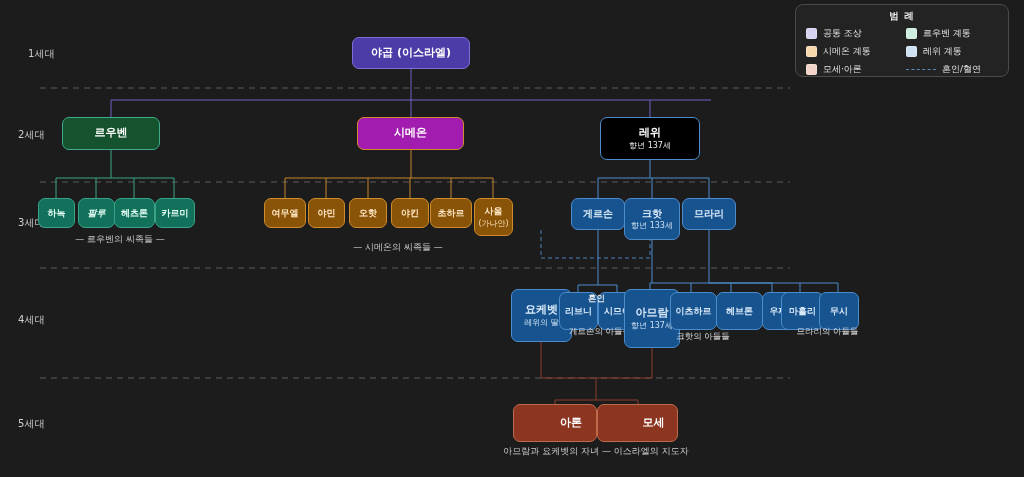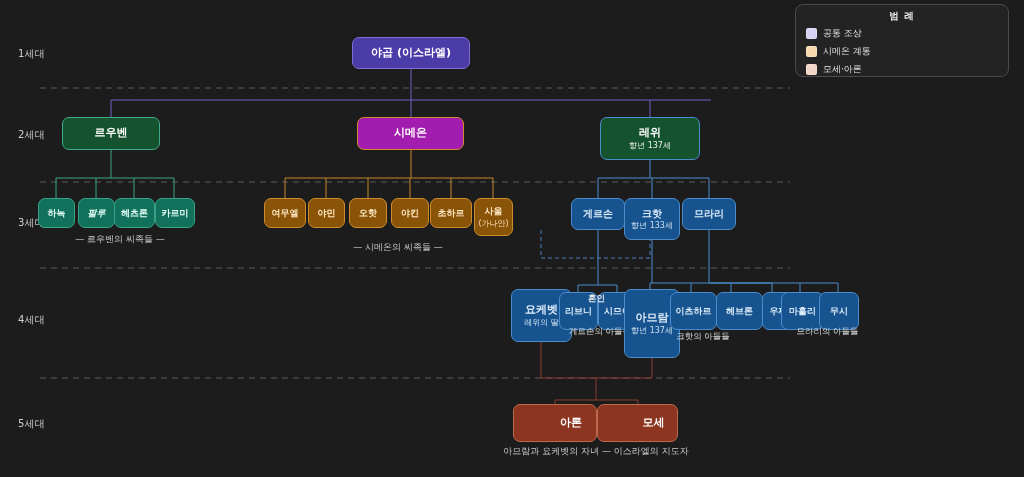--- a/index.html
+++ b/index.html
@@ -39,21 +39,21 @@
     padding:2px 4px;
   }
   .node .nm{font-weight:bold;white-space:nowrap;}
   .node .sub{font-size:8px;opacity:.92;margin-top:2px;white-space:nowrap;font-weight:normal;}
 
   .n-root{background:#4b3ca8;border-color:#7d6fd6;color:#ffffff;}
   .n-reuben{background:#14532d;border-color:#3ea98b;color:#ffffff;}
   .n-reuben-s{background:#12715b;border-color:#3aa387;color:#e6fff6;}
   .n-simeon{background:#a21caf;border-color:#d08c2a;color:#ffffff;}
   .n-simeon-s{background:#8a5408;border-color:#cf8c2c;color:#ffe7c4;}
-  .n-levi{background:#14532d;border-color:#4b8ccd;color:#ffffff;text-align:center;}
+  .n-levi{background:#000000;border-color:#4b8ccd;color:#ffffff;text-align:center;}
   .n-levi-s{background:#17548f;border-color:#4b8ccd;color:#dbeaf9;}
   .n-moses{background:#8c3520;border-color:#c06a4c;color:#ffffff;padding-left:36px;}
 
   
   .caption{
     position:absolute;
     font-size:9px;
     color:#cccccc;
     white-space:nowrap;
     text-align:center;
@@ -176,21 +176,21 @@
       <path d="M541,342 L541,378"></path>
       <path d="M652,342 L652,378"></path>
       <path d="M541,378 L652,378"></path>
       <path d="M596,378 L596,400"></path>
       <path d="M555,400 L638,400"></path>
       <path d="M555,400 L555,404"></path>
       <path d="M638,400 L638,404"></path>
     </g>
   </svg>
 
-  <div class="gen-label" style="left:18px;top:47px;">1세대</div>
+  <div class="gen-label" style="left:28px;top:47px;">1세대</div>
   <div class="gen-label" style="left:18px;top:128px;">2세대</div>
   <div class="gen-label" style="left:18px;top:216px;">3세대</div>
   <div class="gen-label" style="left:18px;top:313px;">4세대</div>
   <div class="gen-label" style="left:18px;top:417px;">5세대</div>
 
   <div class="node n-root" style="left:352px;top:37px;width:118px;height:32px;font-size:11px;">
     <span class="nm">야곱 (이스라엘)</span>
   </div>
 
   <div class="node n-reuben" style="left:62px;top:117px;width:98px;height:33px;font-size:11px;">
@@ -260,21 +260,21 @@
   <div class="node n-levi-s" style="left:559px;top:292px;width:39px;height:38px;font-size:9px;">
     <span class="nm">리브니</span>
   </div>
   <div class="node n-levi-s" style="left:598px;top:292px;width:39px;height:38px;font-size:9px;">
     <span class="nm">시므이</span>
   </div>
   <div class="caption small" style="left:560px;top:326px;width:80px;">게르손의 아들들</div>
 
   <div class="marriage-tag" style="left:588px;top:293px;">혼인</div>
 
-  <div class="node n-levi-s" style="left:624px;top:289px;width:56px;height:69px;font-size:11px;">
+  <div class="node n-levi-s" style="left:624px;top:289px;width:56px;height:59px;font-size:11px;">
     <span class="nm">아므람</span>
     <span class="sub">향년 137세</span>
   </div>
   <div class="node n-levi-s" style="left:670px;top:292px;width:47px;height:38px;font-size:9px;">
     <span class="nm">이츠하르</span>
   </div>
   <div class="node n-levi-s" style="left:716px;top:292px;width:47px;height:38px;font-size:9px;">
     <span class="nm">헤브론</span>
   </div>
   <div class="node n-levi-s" style="left:762px;top:292px;width:42px;height:38px;font-size:9px;overflow:hidden;">
@@ -308,16 +308,30 @@
         </div>
         <div class="lg-item">
           <span class="lg-sw" style="background:#f5d9ac;"></span>
           <span>시메온 계통</span>
         </div>
         <div class="lg-item">
           <span class="lg-sw" style="background:#f2d5c6;"></span>
           <span>모세·아론</span>
         </div>
       </div>
+      <div class="lg-col">
+        <div class="lg-item">
+          <span class="lg-sw" style="background:#cdeede;"></span>
+          <span>르우벤 계통</span>
+        </div>
+        <div class="lg-item">
+          <span class="lg-sw" style="background:#cfe2f4;"></span>
+          <span>레위 계통</span>
+        </div>
+        <div class="lg-item" style="justify-content:flex-start;">
+          <span class="lg-line"></span>
+          <span>혼인/혈연</span>
+        </div>
+      </div>
     </div>
   </div>
 
 </div>
 
 </body></html>

